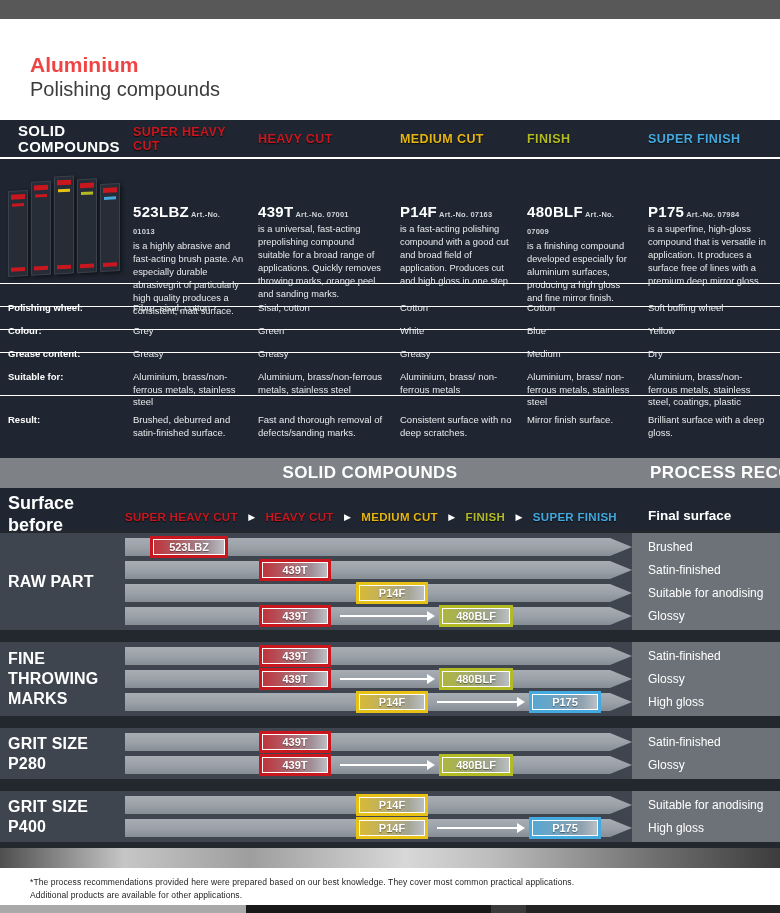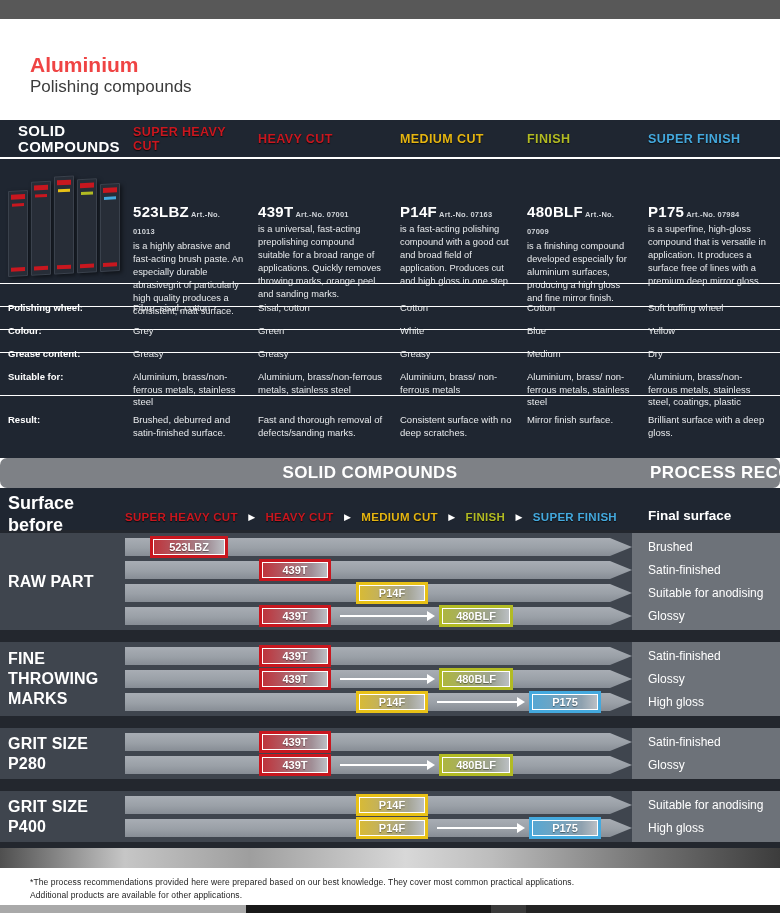--- a/index.html
+++ b/index.html
@@ -5,21 +5,21 @@
   html,body{margin:0;padding:0;}
   body{font-family:"Liberation Sans",sans-serif;background:#fff;}
   .page{position:relative;width:780px;height:913px;overflow:hidden;background:#fff;}
 
   
   .topbar{height:19px;background:#585858;}
 
   
   .title-area{height:101px;padding:34px 0 0 30px;box-sizing:border-box;background:#fff;}
   .page-title{color:#ef4444;font-size:21px;font-weight:bold;line-height:1.1;}
-  .page-subtitle{color:#3c3c3c;font-size:17px;line-height:1.3;}
+  .page-subtitle{color:#3c3c3c;font-size:20px;line-height:1.3;}
 
   
   .compounds{height:338px;background:#1f2631;color:#eef0f2;overflow:hidden;}
   .crow{display:grid;grid-template-columns:125px 125px 142px 127px 121px 1fr;padding-left:8px;box-sizing:border-box;}
   .cut-header-row{height:37px;align-items:center;}
   .tbl-title{color:#fff;font-size:15px;font-weight:800;line-height:1.05;letter-spacing:.3px;margin-left:10px;}
   .cut-name{font-size:12.5px;font-weight:800;letter-spacing:.4px;text-shadow:0 1px 1px rgba(0,0,0,.7);padding-right:10px;}
   .product-row{height:126px;border-top:2px solid #fff;padding-top:7px;}
   .prod-cell{padding-right:14px;margin-top:37px;}
   .prod-code{font-size:15px;font-weight:800;color:#fff;letter-spacing:.3px;}
@@ -32,21 +32,21 @@
   .spec-val{font-size:9.5px;line-height:1.32;color:#e8eaec;padding-right:14px;}
 
   
   .packs{display:flex;gap:3px;align-items:flex-end;height:102px;width:112px;margin:6px 0 0 0;transform:skewY(-3deg);}
   .pack{flex:1;background:#272d37;border:1px solid #3a414c;border-radius:1px;position:relative;box-shadow:2px 2px 4px rgba(0,0,0,.5);}
   .pack .band{position:absolute;top:3px;left:2px;right:2px;height:5px;background:#c8171f;}
   .pack .band2{position:absolute;bottom:4px;left:2px;right:2px;height:4px;background:#c8171f;}
   .pack .codebar{position:absolute;top:12px;left:3px;right:3px;height:3px;}
 
   
-  .section-bar{position:relative;height:30px;background:#7e8186;overflow:hidden;border-radius:7px;}
+  .section-bar{position:relative;height:30px;background:#7e8186;overflow:hidden;}
   .section-bar .sc{position:absolute;left:370px;top:50%;transform:translate(-50%,-50%);color:#fff;font-size:17px;font-weight:800;letter-spacing:.4px;white-space:nowrap;}
   .section-bar .pr{position:absolute;left:650px;top:50%;transform:translateY(-50%);color:#fff;font-size:17px;font-weight:800;letter-spacing:.4px;white-space:nowrap;}
 
   
   .chart-header{position:relative;height:42px;background:#1f2631;}
   .sbp{position:absolute;left:8px;top:5px;width:120px;color:#fff;font-size:18px;font-weight:bold;line-height:1.2;}
   .steps{position:absolute;left:125px;bottom:7px;width:492px;display:flex;align-items:center;justify-content:space-between;}
   .step{font-size:11.5px;font-weight:800;letter-spacing:.3px;text-shadow:0 1px 1px rgba(0,0,0,.7);white-space:nowrap;}
   .step-sep{color:#fff;font-size:9px;}
   .fs{position:absolute;left:648px;bottom:7px;color:#fff;font-size:13.5px;font-weight:bold;}

